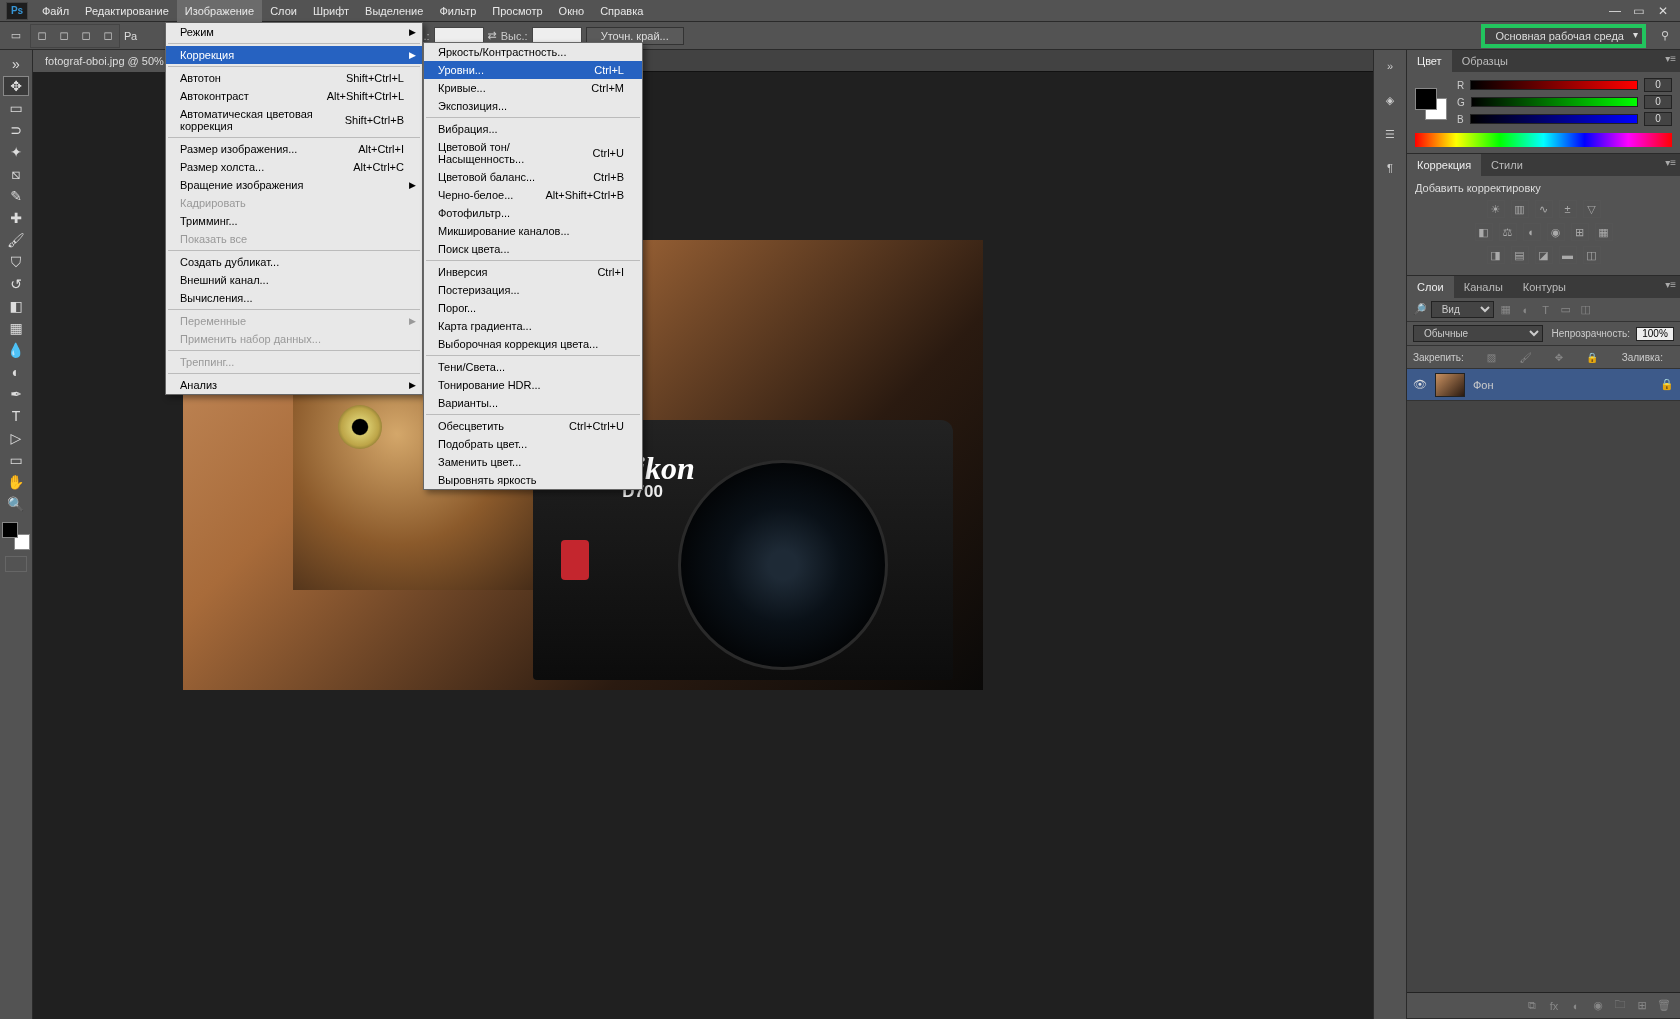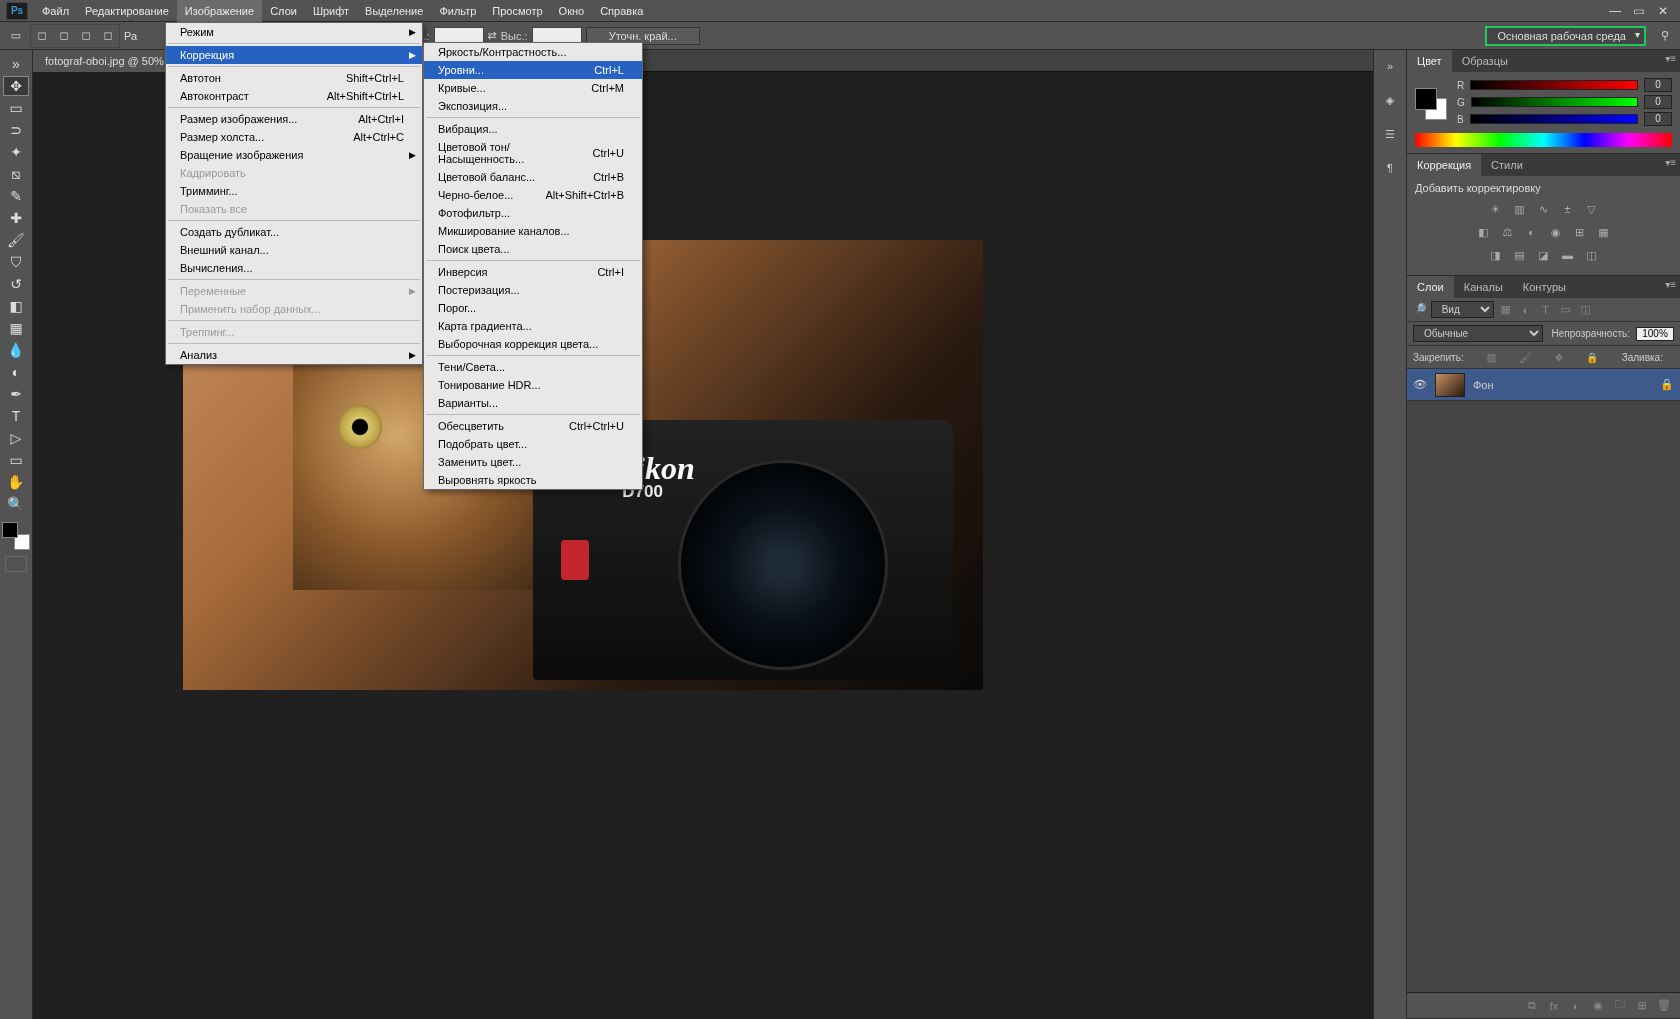--- a/index.html
+++ b/index.html
@@ -7,22 +7,22 @@
 .menubar { height: 22px; background: #535353; display: flex; align-items: center; border-bottom: 1px solid #2a2a2a; position: relative; z-index: 100; }
 .ps-logo { width: 22px; height: 18px; background: #1d1d1d; color: #3796D6; font-weight: bold; font-size: 10px; display:flex; align-items:center; justify-content:center; margin: 0 6px; border:1px solid #444;}
 .menu-item { padding: 8px 8px; height: 22px; display: flex; align-items: center; cursor: default; color: #e8e8e8; }
 .menu-item.active { background: #6b6b6b; }
 .win-controls { margin-left: auto; display: flex; gap: 6px; padding-right: 8px; }
 .win-btn { width: 18px; height: 14px; color: #ddd; display:flex; align-items:center; justify-content:center; font-size:12px;}
 .toolbar { height: 28px; background: #535353; border-bottom: 1px solid #2a2a2a; display: flex; align-items: center; padding: 0 6px; gap: 4px; position: relative; z-index: 50; }
 .tb-icon { width: 20px; height: 20px; display:flex; align-items:center; justify-content:center; border:1px solid transparent;}
 .tb-group { display:flex; gap:2px; border:1px solid #444; padding:1px;}
 .tb-input { width: 50px; height: 18px; background: #eee; border: 1px solid #444; font-size: 10px; padding: 0 2px;}
-.tb-btn { padding: 2px 22px; background: #5a5a5a; border: 1px solid #333; color: #ddd; font-size: 11px;}
-.workspace-dd { margin-left: auto; padding: 2px 18px 2px 10px; background: #444; border: 2px solid #22c55e; color: #ddd; font-size: 11px; position: relative;}
+.tb-btn { padding: 2px 14px; background: #5a5a5a; border: 1px solid #333; color: #ddd; font-size: 11px;}
+.workspace-dd { margin-left: auto; padding: 2px 18px 2px 10px; background: #444; border: 4px solid #22c55e; color: #ddd; font-size: 11px; position: relative;}
 .workspace-dd::after { content:'▾'; position:absolute; right:4px; top:1px; font-size:10px;}
 .csexp { margin-left:6px; width:18px; height:18px; display:flex; align-items:center; justify-content:center;}
 
 .main-area { display: flex; height: calc(1019px - 22px - 28px); }
 .toolbox { width: 33px; background: #535353; border-right: 1px solid #2a2a2a; display: flex; flex-direction: column; align-items: center; padding-top: 4px; gap: 2px;}
 .tool { width: 26px; height: 20px; display:flex; align-items:center; justify-content:center; color:#ddd; font-size:14px; position:relative;}
 .tool.sel { background: #3a3a3a; border:1px solid #888;}
 .fg-bg { width: 28px; height: 28px; position: relative; margin-top: 6px;}
 .fg-sq { position:absolute; width:16px; height:16px; background:#000; border:1px solid #888; top:0; left:0;}
 .bg-sq { position:absolute; width:16px; height:16px; background:#fff; border:1px solid #888; bottom:0; right:0;}
@@ -126,20 +126,24 @@
     </div>
     <div class="dd-sep"></div>
     <div class="dd-row">
       <span>Автотон</span>
       <span>Shift+Ctrl+L</span>
     </div>
     <div class="dd-row">
       <span>Автоконтраст</span>
       <span>Alt+Shift+Ctrl+L</span>
     </div>
+    <div class="dd-row">
+      <span>Автоматическая цветовая коррекция</span>
+      <span>Shift+Ctrl+B</span>
+    </div>
     <div class="dd-sep"></div>
     <div class="dd-row">
       <span>Размер изображения...</span>
       <span>Alt+Ctrl+I</span>
     </div>
     <div class="dd-row">
       <span>Размер холста...</span>
       <span>Alt+Ctrl+C</span>
     </div>
     <div class="dd-row">

